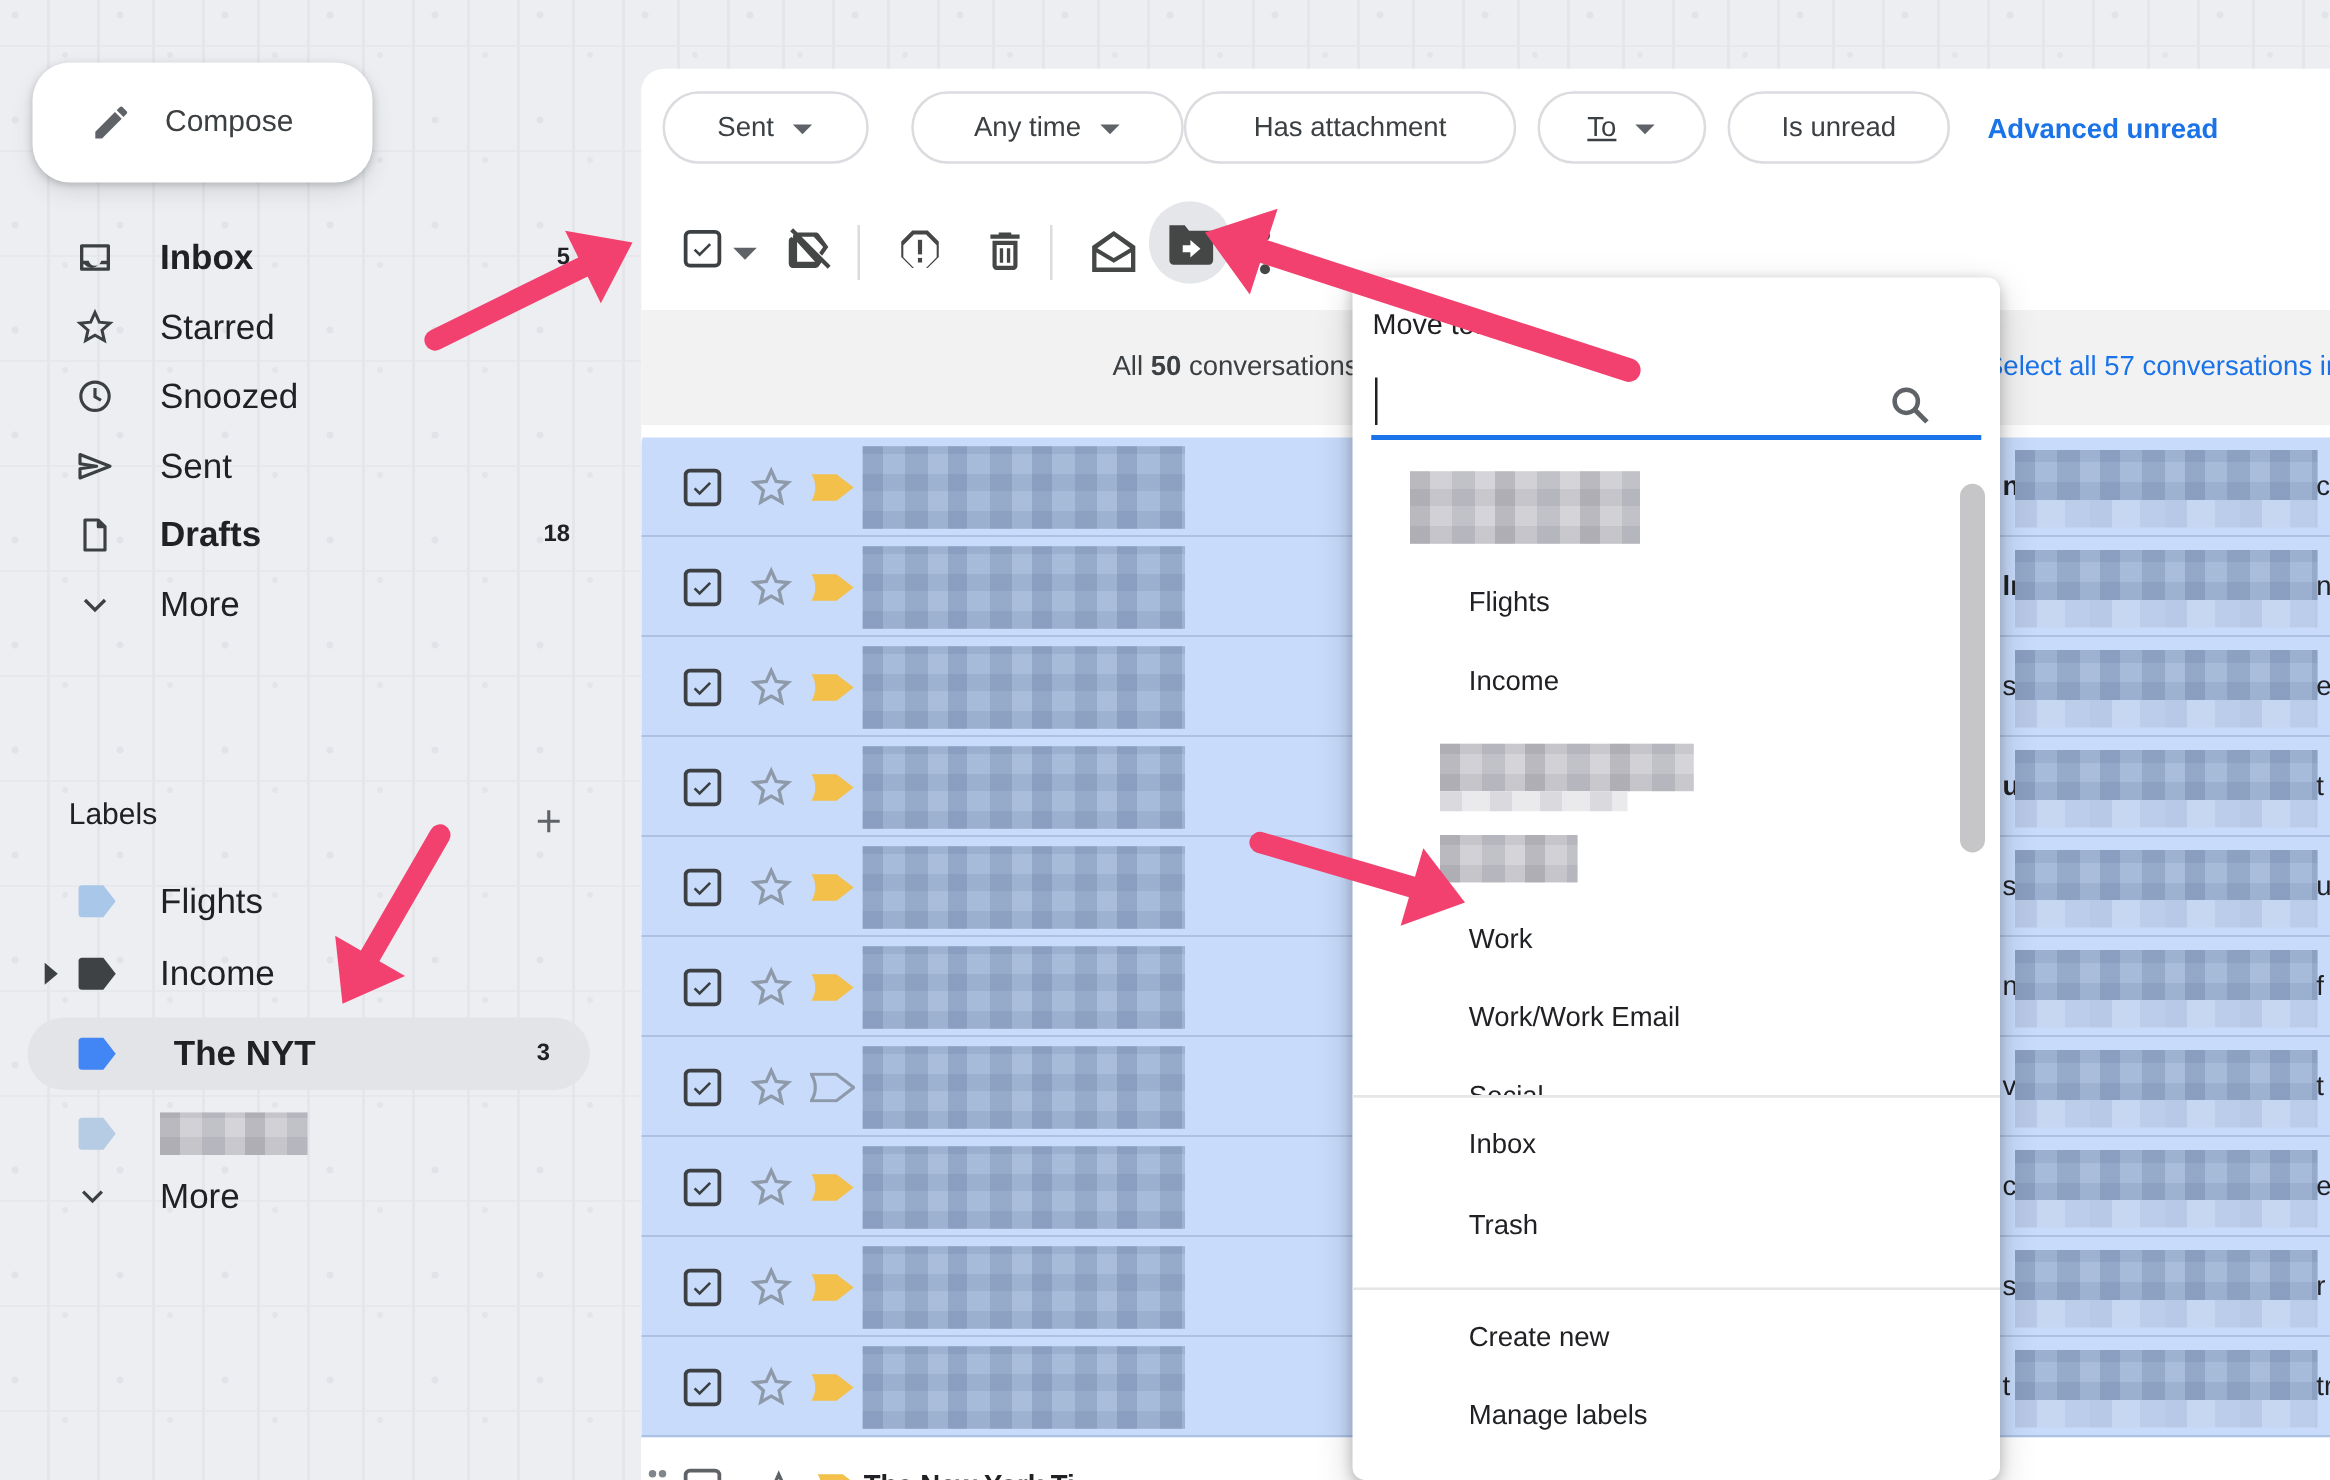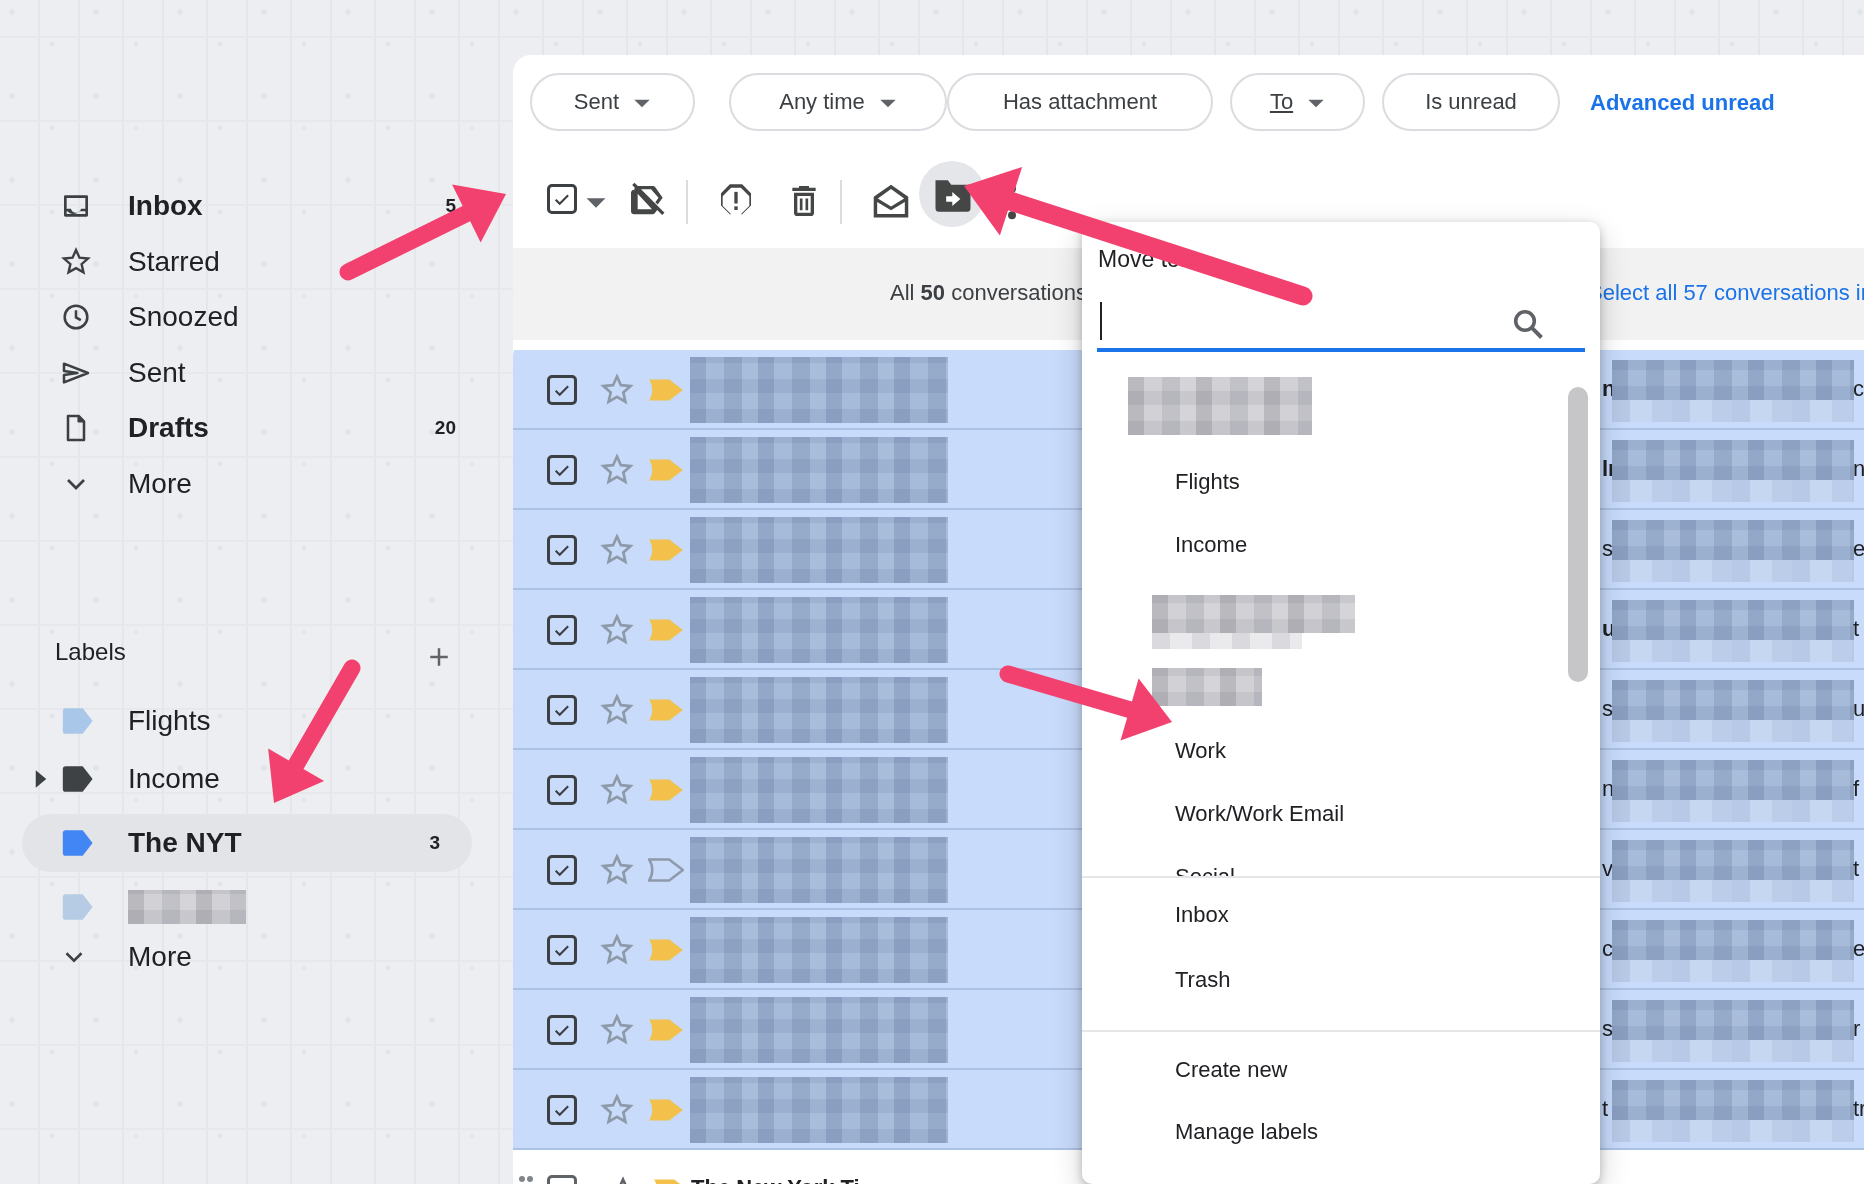--- a/index.html
+++ b/index.html
@@ -67,20 +67,26 @@
   .overlay{left:0;top:0;pointer-events:none;z-index:60;}
   .popup-z{z-index:40;}
 </style>
 </head>
 <body>
 
 <div class="stage">
 
   <div class="abs pane"></div>
 
+  <div class="abs compose">
+    <svg width="34" height="34" viewBox="0 0 24 24">
+        <path d="M3 17.2V21h3.8L17.9 9.9l-3.8-3.8L3 17.2zM20.7 7.1c.4-.4.4-1 0-1.4l-2.4-2.4c-.4-.4-1-.4-1.4 0l-1.8 1.8 3.8 3.8 1.8-1.8z" fill="#5f6368"></path>
+      </svg>
+    <span>Compose</span>
+  </div>
 
   <div id="nav" class="abs" style="left:0;top:178px;width:480px;">
       <div class="abs nav-item" style="top:0px;">
         <div class="nav-icon">
           <svg width="32" height="32" viewBox="0 0 24 24">
             <path d="M4 4h16a1 1 0 0 1 1 1v14a1 1 0 0 1-1 1H4a1 1 0 0 1-1-1V5a1 1 0 0 1 1-1zm1 2v8h3.2c.5 1.8 2 3 3.8 3s3.3-1.2 3.8-3H19V6H5zm0 10v2h14v-2h-4.6c-.9 1.2-2.6 2-4.4 2s-3.5-.8-4.4-2H5z" fill="#3c4043"></path>
           </svg>
         </div>
         <span class="nav-label bold">Inbox</span>
         <span class="nav-count">5</span>
@@ -110,21 +116,21 @@
         </div>
         <span class="nav-label">Sent</span>
       </div>
       <div class="abs nav-item" style="top:222px;">
         <div class="nav-icon">
           <svg width="32" height="32" viewBox="0 0 24 24">
             <path d="M6 3h8l4 4v14H6V3zm8 1.5V7h2.5L14 4.5z" fill="none" stroke="#3c4043" stroke-width="1.9" stroke-linejoin="round"></path>
           </svg>
         </div>
         <span class="nav-label bold">Drafts</span>
-        <span class="nav-count">20</span>
+        <span class="nav-count">18</span>
       </div>
       <div class="abs nav-item" style="top:277.5px;">
         <div class="nav-icon">
           <svg width="32" height="32" viewBox="0 0 24 24">
             <path d="M6 9l6 6 6-6" fill="none" stroke="#3c4043" stroke-width="2"></path>
           </svg>
         </div>
         <span class="nav-label">More</span>
       </div>
     </div>
@@ -148,21 +154,21 @@
         <div class="abs" style="left:60px;top:14px;"><svg width="34" height="30" viewBox="0 0 24 20">
             <path d="M2 3a2 2 0 0 1 2-2h12l7 9-7 9H4a2 2 0 0 1-2-2V3z" fill="#3f4245"></path>
           </svg></div>
         <span class="nav-label" style="z-index: 1;">Income</span>
       </div>
       <div class="abs nav-item" style="top:122px;height:58px;">
         <div class="abs" style="left:22px;top:0;width:450px;height:58px;background:#e2e4e8;border-radius:29px;"></div>
         <div class="abs" style="left:60px;top:14px;"><svg width="34" height="30" viewBox="0 0 24 20">
             <path d="M2 3a2 2 0 0 1 2-2h12l7 9-7 9H4a2 2 0 0 1-2-2V3z" fill="#4285f4"></path>
           </svg></div>
-        <span class="nav-label bold" style="z-index: 1;">The NYT</span>
+        <span class="nav-label bold" style="z-index: 1; margin-left: 11px;">The NYT</span>
         <span class="nav-count" style="right: 40px; z-index: 1;">3</span>
       </div>
       <div class="abs nav-item" style="top:186px;height:58px;">
         <div class="abs" style="left:60px;top:14px;"><svg width="34" height="30" viewBox="0 0 24 20">
             <path d="M2 3a2 2 0 0 1 2-2h12l7 9-7 9H4a2 2 0 0 1-2-2V3z" fill="#b6cbe4"></path>
           </svg></div>
         <div class="abs blur-gray" style="left:128px;top:12px;width:118px;height:34px;"></div>
       </div>
       <div class="abs nav-item" style="top:236px;height:58px;">
         <div class="nav-icon" style="left:58px;">

